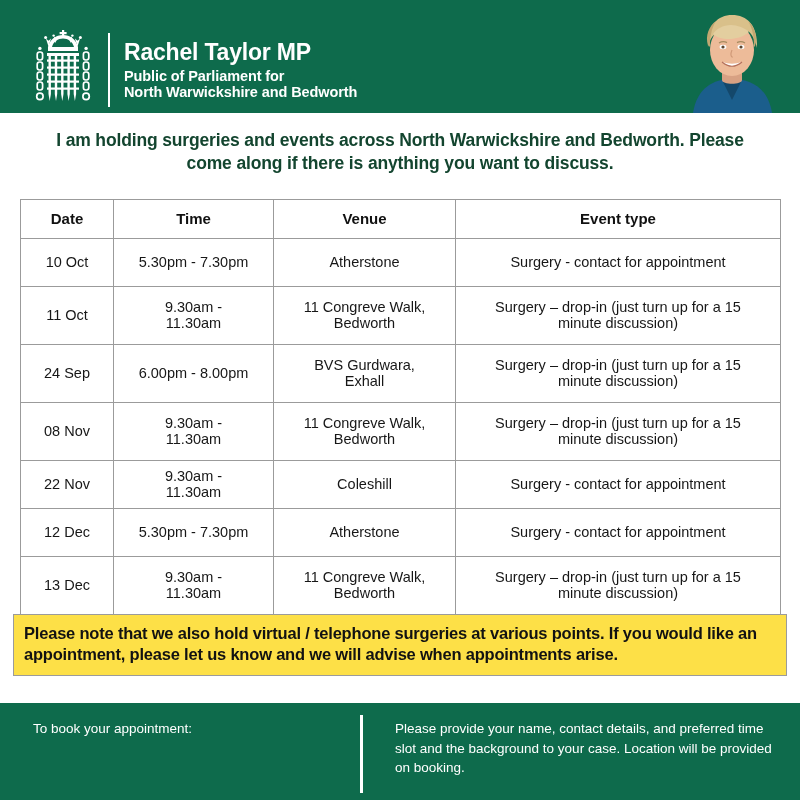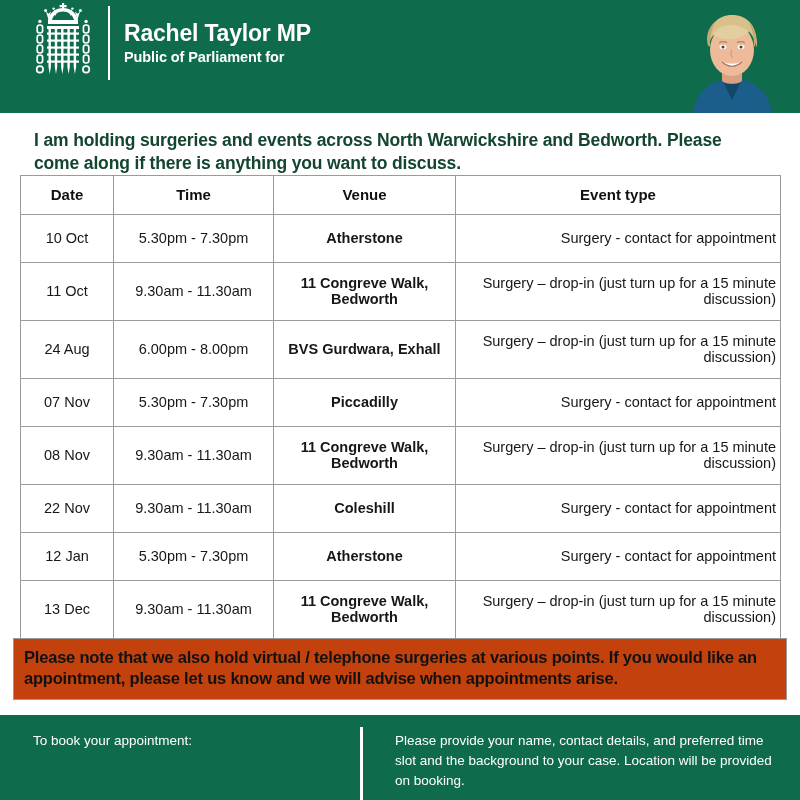--- a/index.html
+++ b/index.html
@@ -18,21 +18,21 @@
     display:flex;flex-direction:column;
   }
 
   
   .header{
     height:113px;
     background:#0E6B4C;
     position:relative;
     flex:0 0 113px;
     display:flex;
-    align-items:flex-start;
+    align-items:flex-end;
     overflow:hidden;
   }
   .brand{
     display:flex;align-items:center;
     margin-left:32px;
     height:86px;
   }
   .portcullis{
     width:62px;height:80px;
     flex:0 0 62px;
@@ -65,70 +65,70 @@
   .portrait{
     width:135px;height:113px;display:block;
   }
 
   
   .intro{
     color:#13452F;
     font-weight:bold;
     font-size:17.5px;
     line-height:1.30;
-    text-align:left;
-    padding:16px 34px 0 34px;
+    text-align:center;
+    padding:16px 34px 24px 34px;
     letter-spacing:-0.15px;
   }
 
   
   .table-wrap{
     margin:0 20px 0 20px;
   }
   table.sched{
     width:760px;
     border-collapse:collapse;
     table-layout:fixed;
     font-size:14.5px;
     color:#171717;
   }
   table.sched col.c-date{width:93px;}
   table.sched col.c-time{width:160px;}
   table.sched col.c-venue{width:182px;}
   table.sched col.c-type{width:325px;}
   table.sched th, table.sched td{
     border:1px solid #9b9b9b;
-    padding:6px 4px;
+    padding:6px 22px;
     vertical-align:middle;
   }
   table.sched thead th{
     font-weight:bold;
     font-size:15px;
     text-align:center;
     height:30px;
     padding:4px 18px;
     color:#111111;
   }
   td.date,td.time{text-align:center;}
-  td.venue{text-align:center;font-weight:bold;}
-  td.type{text-align:right;}
+  td.venue{text-align:center;font-weight:normal;}
+  td.type{text-align:center;}
   tbody tr{height:48px;}
   tbody tr.tall{height:58px;}
 
   
   .note{
     margin:0 13px 15px 13px;
     margin-top:-1px;
     border:1px solid #9b9b9b;
     padding:8px 10px 9px 10px;
     font-weight:bold;
     font-size:16.5px;
     line-height:1.33;
     color:#121212;
-    background:#c2410c;
+    background:#fde047;
     letter-spacing:-0.2px;
   }
 
   
   .footer{
     margin-top:auto;
     background:#0E6B4C;
     height:97px;
     flex:0 0 97px;
     display:flex;
@@ -223,20 +223,21 @@
           <circle cx="54.1" cy="66.4" r="3.2" fill="none" stroke="#ffffff" stroke-width="1.7"></circle>
           <circle cx="54.1" cy="18.4" r="1.7"></circle>
         </g>
       </svg>
 
       <div class="brand-rule"></div>
 
       <div class="brand-text">
         <div class="brand-name">Rachel Taylor MP</div>
         <div class="brand-role">Public of Parliament for</div>
+        <div class="brand-role">North Warwickshire and Bedworth</div>
       </div>
     </div>
 
     <div class="portrait-wrap">
       <svg class="portrait" viewBox="0 0 135 113" aria-hidden="true">
         <rect width="135" height="113" fill="#0E6B4C"></rect>
 
         <path d="M28 113 C32 88, 48 79, 67 79 C86 79, 103 88, 107 113 Z" fill="#1B5E8C"></path>
         <path d="M58 82 L67 100 L76 82 C72 79.5 62 79.5 58 82 Z" fill="#14486B"></path>
 
@@ -290,45 +291,39 @@
             <td class="venue">Atherstone</td>
             <td class="type">Surgery - contact for appointment</td>
           </tr>
           <tr class="tall">
             <td class="date">11 Oct</td>
             <td class="time">9.30am - 11.30am</td>
             <td class="venue">11 Congreve Walk, Bedworth</td>
             <td class="type">Surgery – drop-in (just turn up for a 15 minute discussion)</td>
           </tr>
           <tr class="tall">
-            <td class="date">24 Aug</td>
+            <td class="date">24 Sep</td>
             <td class="time">6.00pm - 8.00pm</td>
             <td class="venue">BVS Gurdwara, Exhall</td>
             <td class="type">Surgery – drop-in (just turn up for a 15 minute discussion)</td>
-          </tr>
-          <tr>
-            <td class="date">07 Nov</td>
-            <td class="time">5.30pm - 7.30pm</td>
-            <td class="venue">Piccadilly</td>
-            <td class="type">Surgery - contact for appointment</td>
           </tr>
           <tr class="tall">
             <td class="date">08 Nov</td>
             <td class="time">9.30am - 11.30am</td>
             <td class="venue">11 Congreve Walk, Bedworth</td>
             <td class="type">Surgery – drop-in (just turn up for a 15 minute discussion)</td>
           </tr>
           <tr>
             <td class="date">22 Nov</td>
             <td class="time">9.30am - 11.30am</td>
             <td class="venue">Coleshill</td>
             <td class="type">Surgery - contact for appointment</td>
           </tr>
           <tr>
-            <td class="date">12 Jan</td>
+            <td class="date">12 Dec</td>
             <td class="time">5.30pm - 7.30pm</td>
             <td class="venue">Atherstone</td>
             <td class="type">Surgery - contact for appointment</td>
           </tr>
           <tr class="tall">
             <td class="date">13 Dec</td>
             <td class="time">9.30am - 11.30am</td>
             <td class="venue">11 Congreve Walk, Bedworth</td>
             <td class="type">Surgery – drop-in (just turn up for a 15 minute discussion)</td>
           </tr>

